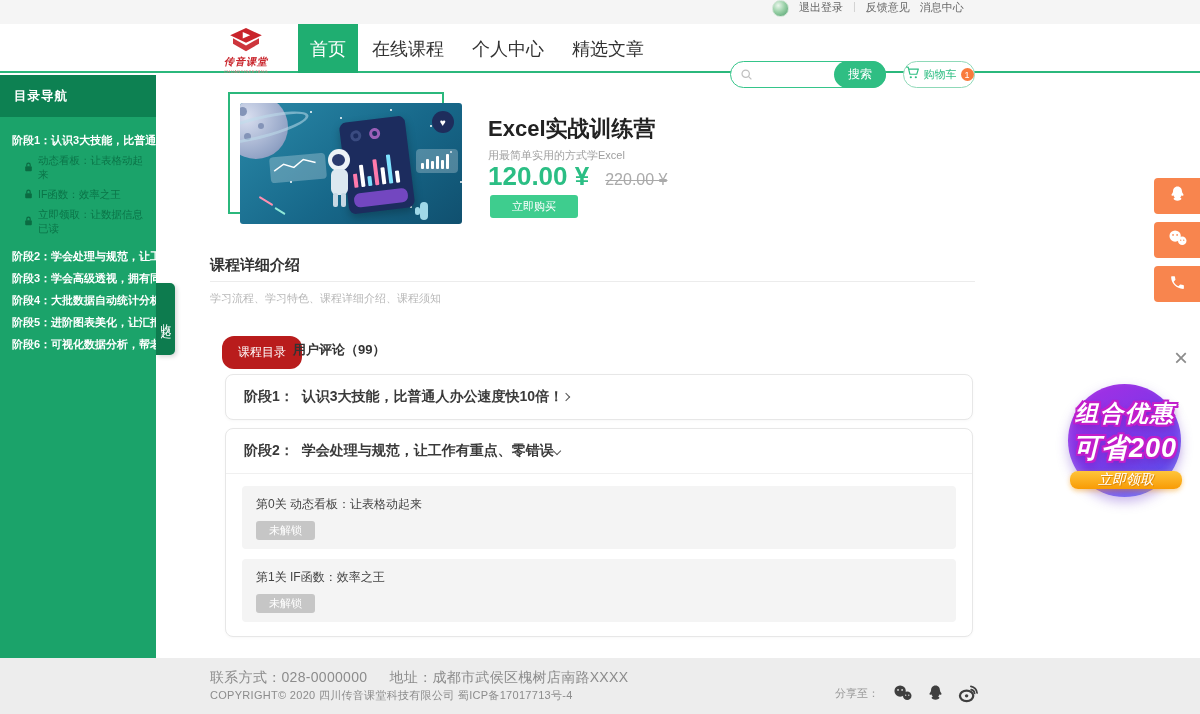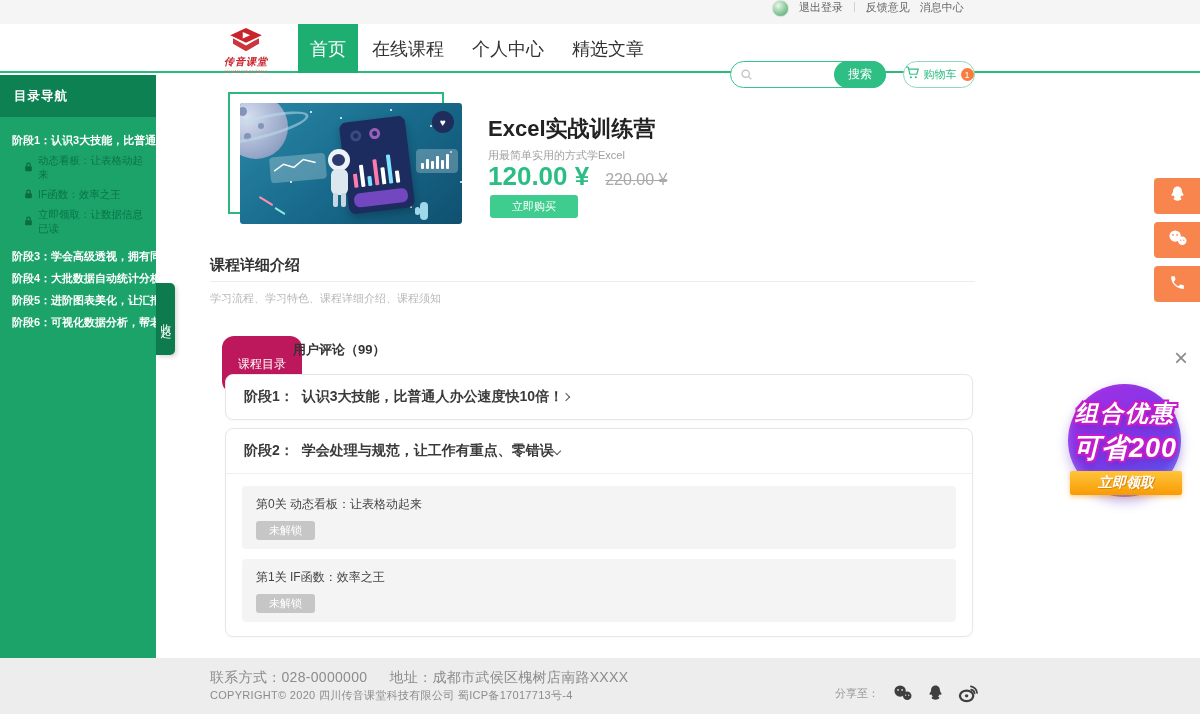--- a/index.html
+++ b/index.html
@@ -78,21 +78,21 @@
   .price-row { position:absolute; left:488px; top:161px; display:flex; align-items:baseline; }
   .price-cur { font-size:26px; font-weight:bold; color:#2BBE84; }
   .price-old { font-size:16px; color:#AAA; text-decoration:line-through; margin-left:16px; }
   .buy-btn { position:absolute; left:490px; top:195px; border:none; background:#3ECD8E; color:#fff; font-size:11px; padding:4px 22px; border-radius:3px; cursor:pointer; }
 
   
   .detail-heading { position:absolute; left:210px; top:256px; font-size:15px; font-weight:bold; color:#333; }
   .detail-divider { position:absolute; left:210px; top:281px; width:765px; border-bottom:1px solid #ECECEC; }
   .detail-summary { position:absolute; left:210px; top:291px; font-size:11px; color:#B8B8B8; }
 
-  .tab-catalog { position:absolute; left:222px; top:336px; background:#be185d; color:#fff; font-size:12px; padding:20px 16px; border-radius:12px; cursor:pointer; }
+  .tab-catalog { position:absolute; left:222px; top:336px; background:#b91c1c; color:#fff; font-size:12px; padding:8px 16px; border-radius:12px; cursor:pointer; }
   .tab-comments { position:absolute; left:293px; top:341px; font-size:13px; font-weight:bold; color:#333; cursor:pointer; }
 
   .acc { position:absolute; left:225px; width:748px; background:#fff; border:1px solid #E7E7E7; border-radius:8px; box-shadow:0 1px 3px rgba(0,0,0,.03); }
   .acc-head { height:44px; display:flex; align-items:center; justify-content:flex-start; padding:0 18px; cursor:pointer; }
   .acc-title { font-size:14px; font-weight:bold; color:#3A3A3A; }
   .acc-title .lbl { margin-right:8px; }
   .acc-head .chev { color:#555; width:6px; height:6px; }
   .acc1 { top:374px; }
   .acc2 { top:428px; }
   .acc-body { border-top:1px solid #F0F0F0; padding:12px 16px 14px 16px; }
@@ -105,21 +105,21 @@
   .floatbar { position:absolute; right:0; top:178px; display:flex; flex-direction:column; gap:8px; }
   .float-btn { width:46px; height:36px; background:#F8854E; border-radius:4px 0 0 4px; display:flex; align-items:center; justify-content:center; cursor:pointer; }
 
   
   .promo-close { position:absolute; left:1174px; top:346px; font-size:24px; color:#8C8C8C; cursor:pointer; line-height:1; }
   .promo-circle { position:absolute; left:1068px; top:384px; width:113px; height:113px; border-radius:50%; background:linear-gradient(150deg,#AA2EE3 0%,#8036E8 45%,#5158F0 100%); box-shadow:0 5px 12px rgba(100,50,200,.35), inset 0 -5px 10px rgba(255,255,255,.2); cursor:pointer; }
   .promo-text { position:absolute; left:1048px; top:398px; width:154px; text-align:center; font-style:italic; font-weight:900; color:#fff; cursor:pointer;
     text-shadow:2px 2px 0 #C21ECB, -2px 2px 0 #C21ECB, 2px -2px 0 #C21ECB, -2px -2px 0 #C21ECB, 0 2px 0 #C21ECB, 2px 0 0 #C21ECB, 0 -2px 0 #C21ECB, -2px 0 0 #C21ECB, 0 5px 8px rgba(110,0,140,.45); }
   .promo-line1 { font-size:23px; letter-spacing:2px; }
   .promo-line2 { font-size:27px; letter-spacing:1px; margin-top:1px; }
-  .promo-btn { position:absolute; left:1070px; top:471px; width:112px; height:24px; border:none; border-radius:2px; background:linear-gradient(180deg,#FFC53A,#F89B05); color:#fff; font-size:14px; font-style:italic; font-weight:700; text-shadow:1px 1px 0 #DD8608; cursor:pointer; box-shadow:0 2px 5px rgba(248,155,5,.45); }
+  .promo-btn { position:absolute; left:1070px; top:471px; width:112px; height:18px; border:none; border-radius:8px; background:linear-gradient(180deg,#FFC53A,#F89B05); color:#fff; font-size:14px; font-style:italic; font-weight:400; text-shadow:1px 1px 0 #DD8608; cursor:pointer; box-shadow:0 2px 5px rgba(248,155,5,.45); }
 
   
   .footer { position:absolute; left:0; top:658px; width:1200px; height:56px; background:#EDEDED; }
   .foot-line1 { position:absolute; left:210px; top:11px; font-size:14px; color:#8C8C8C; letter-spacing:.3px; }
   .foot-line1 .addr { margin-left:18px; }
   .foot-line2 { position:absolute; left:210px; top:30px; font-size:11px; color:#8C8C8C; letter-spacing:.3px; }
   .foot-share { position:absolute; left:835px; top:25px; display:flex; align-items:center; gap:13px; }
   .foot-share-label { font-size:11px; color:#999; }
   .foot-icon { cursor:pointer; display:flex; align-items:center; }
 </style>
@@ -199,20 +199,24 @@
               <path d="M2.8 4.2 V2.9 a1.7 1.7 0 0 1 3.4 0 V4.2" fill="none" stroke="#0B6B42" stroke-width="1.2"></path>
             </svg></span>
         <span>IF函数：效率之王</span>
       </div>
       <div class="sub-row" style="margin-bottom:6px;">
         <span><svg width="9" height="10" viewBox="0 0 9 10">
               <rect x="1.2" y="4.2" width="6.6" height="5" rx="1" fill="#0B6B42"></rect>
               <path d="M2.8 4.2 V2.9 a1.7 1.7 0 0 1 3.4 0 V4.2" fill="none" stroke="#0B6B42" stroke-width="1.2"></path>
             </svg></span>
         <span>立即领取：让数据信息已读</span>
+      </div>
+      <div class="stage-row">
+        <span class="txt">阶段2：学会处理与规范，让工作...</span>
+        <span class="chev right"></span>
       </div>
       <div class="stage-row">
         <span class="txt">阶段3：学会高级透视，拥有同时...</span>
         <span class="chev right"></span>
       </div>
       <div class="stage-row">
         <span class="txt">阶段4：大批数据自动统计分析，...</span>
         <span class="chev right"></span>
       </div>
       <div class="stage-row">

